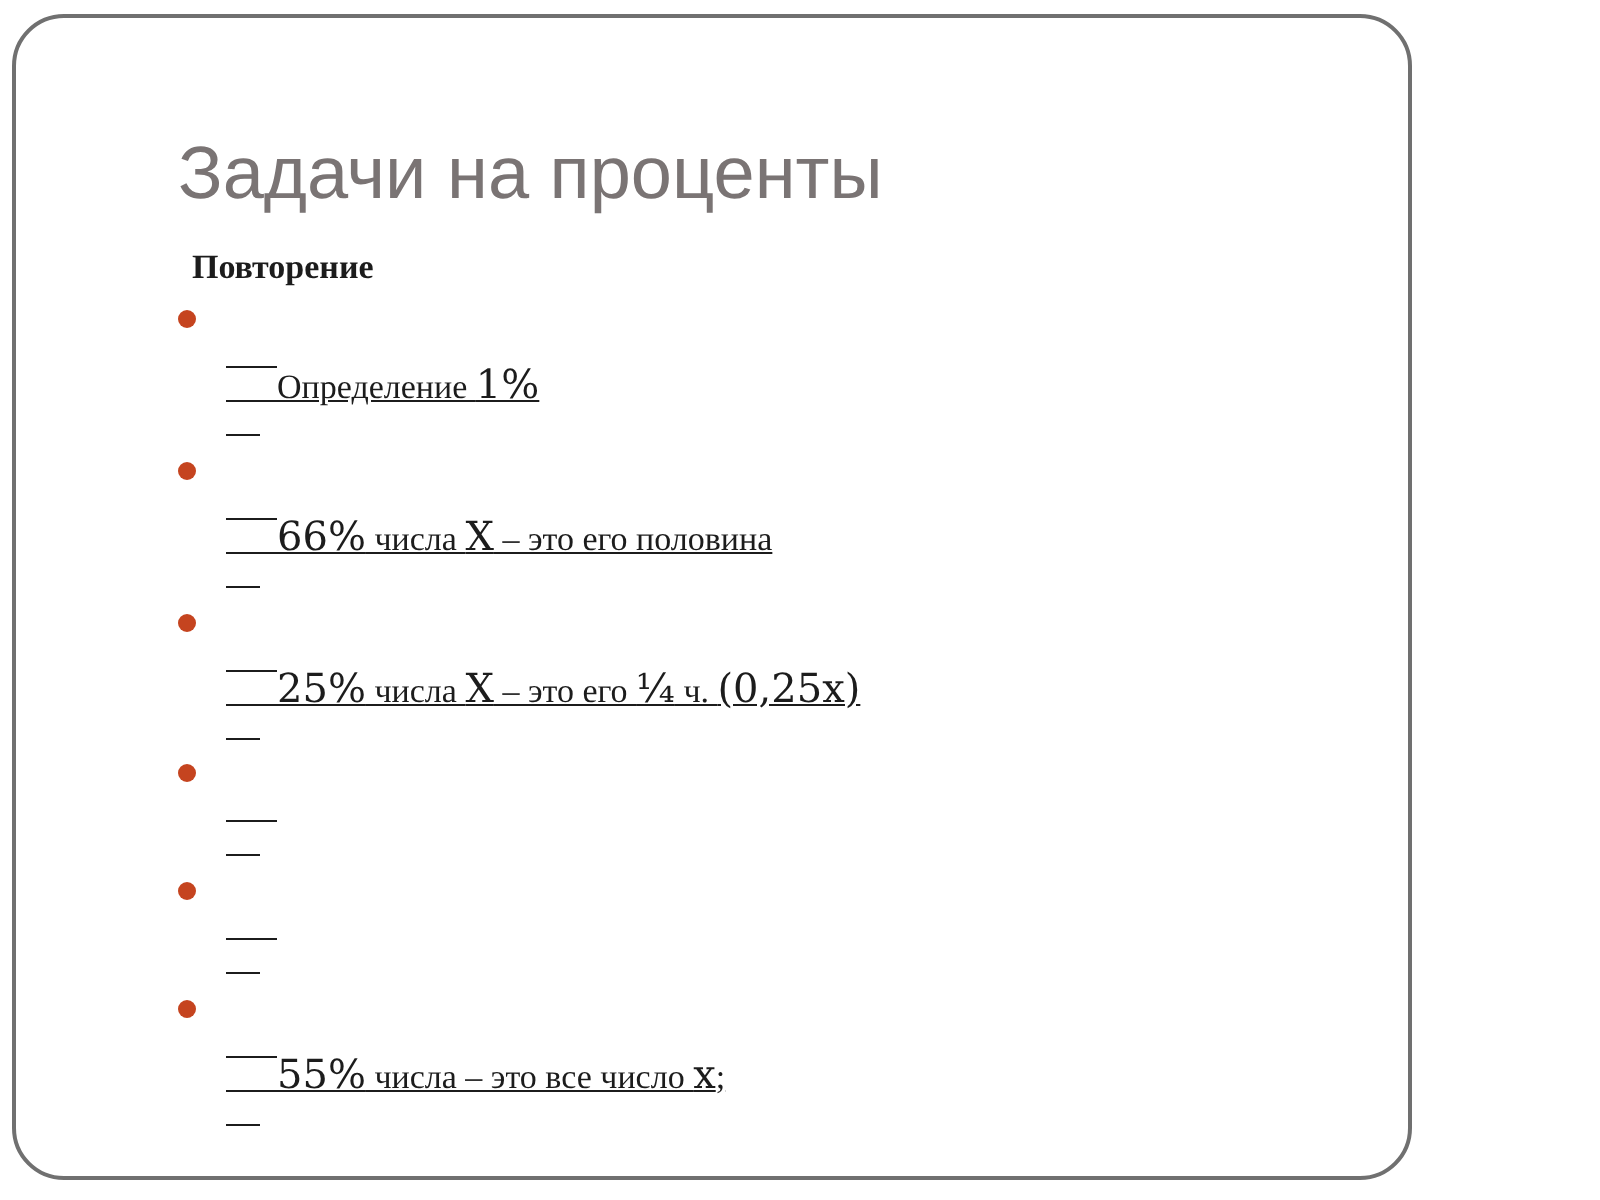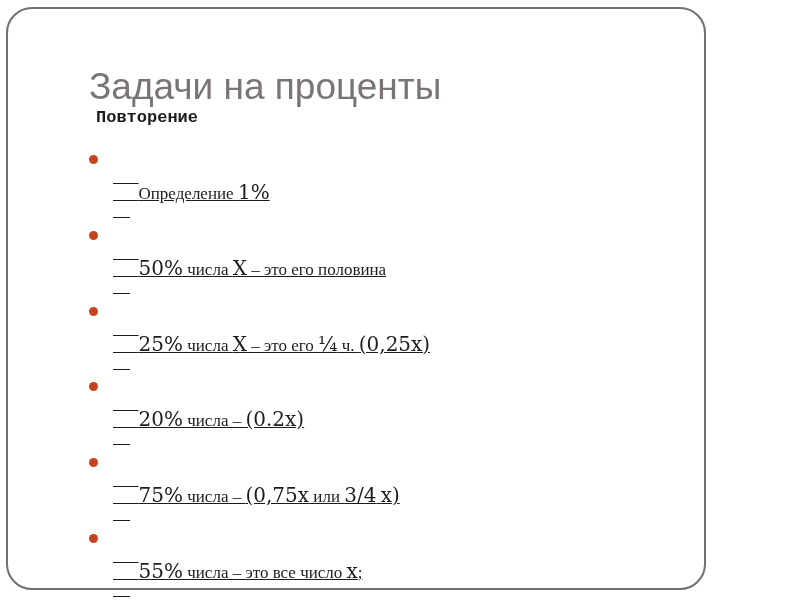--- a/index.html
+++ b/index.html
@@ -35,26 +35,25 @@
     margin: 0;
     font-family: "Liberation Sans", sans-serif;
     font-weight: 400;
     font-size: 37px;
     line-height: 42px;
     color: var(--title-gray);
     white-space: nowrap;
   }
   .subtitle {
     position: absolute;
-    left: 96px; top: 108px;
+    left: 96px; top: 124px;
     font-size: 17px;
     font-weight: bold;
     line-height: 19px;
     color: var(--text);
-    font-family: Liberation Mono, monospace;
   }
   .bullets {
     position: absolute;
     left: 89px; top: 151px;
     width: 690px;
     margin: 0; padding: 0;
     list-style: none;
   }
   .bullets li {
     position: relative;
@@ -90,36 +89,34 @@
   <div class="subtitle">Повторение</div>
 
   <ul class="bullets">
     <li>
       <span class="dot"></span>
       <span class="bullet-text mathmix">Определение <span class="num">1%</span></span>
     </li>
 
     <li>
       <span class="dot"></span>
-      <span class="bullet-text mathmix"><span class="num">50%</span> числа <span class="num">X</span> – это его половина</span>
+      <span class="bullet-text mathmix"><span class="num">66%</span> числа <span class="num">X</span> – это его половина</span>
     </li>
 
     <li>
       <span class="dot"></span>
       <span class="bullet-text mathmix"><span class="num">25%</span> числа <span class="num">X</span> – это его <span class="num">¼</span> ч. <span class="num">(0,25x)</span></span>
     </li>
 
     <li>
       <span class="dot"></span>
-      <span class="bullet-text mathmix"><span class="num">20%</span> числа – <span class="num">(0.2x)</span></span>
     </li>
 
     <li>
       <span class="dot"></span>
-      <span class="bullet-text mathmix"><span class="num">75%</span> числа – <span class="num">(0,75x</span> или <span class="num">3/4</span> <span class="num">x)</span></span>
     </li>
 
     <li>
       <span class="dot"></span>
       <span class="bullet-text mathmix"><span class="num">55%</span> числа – это все число <span class="num">x</span>;</span>
     </li>
 
   </ul>
 
 </div>

